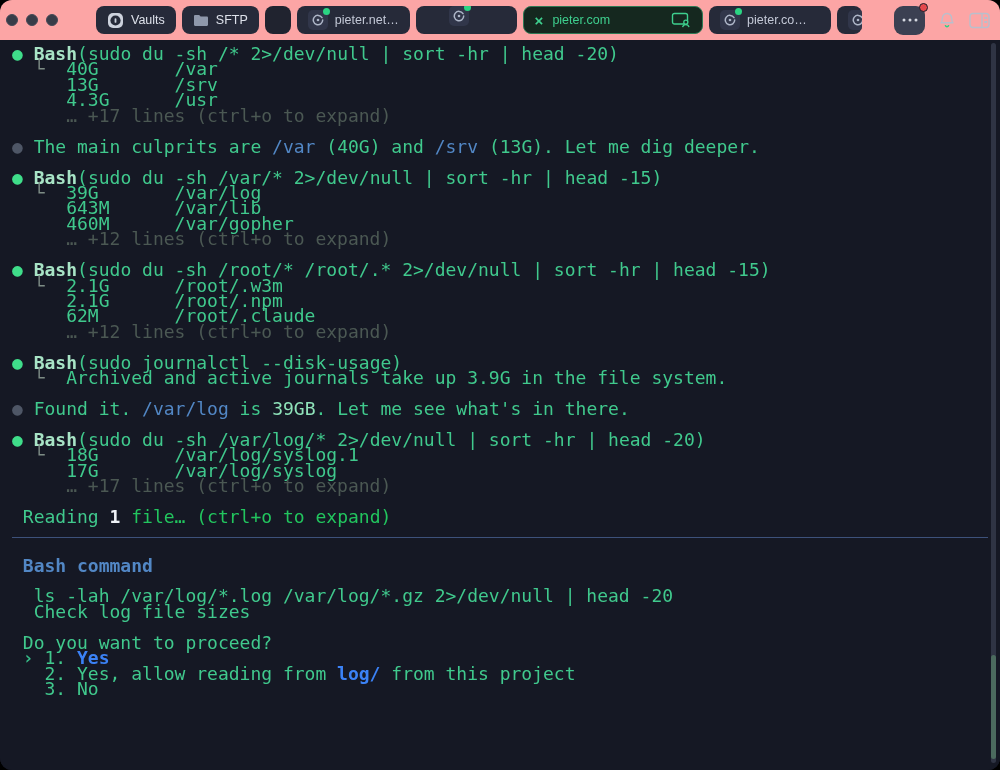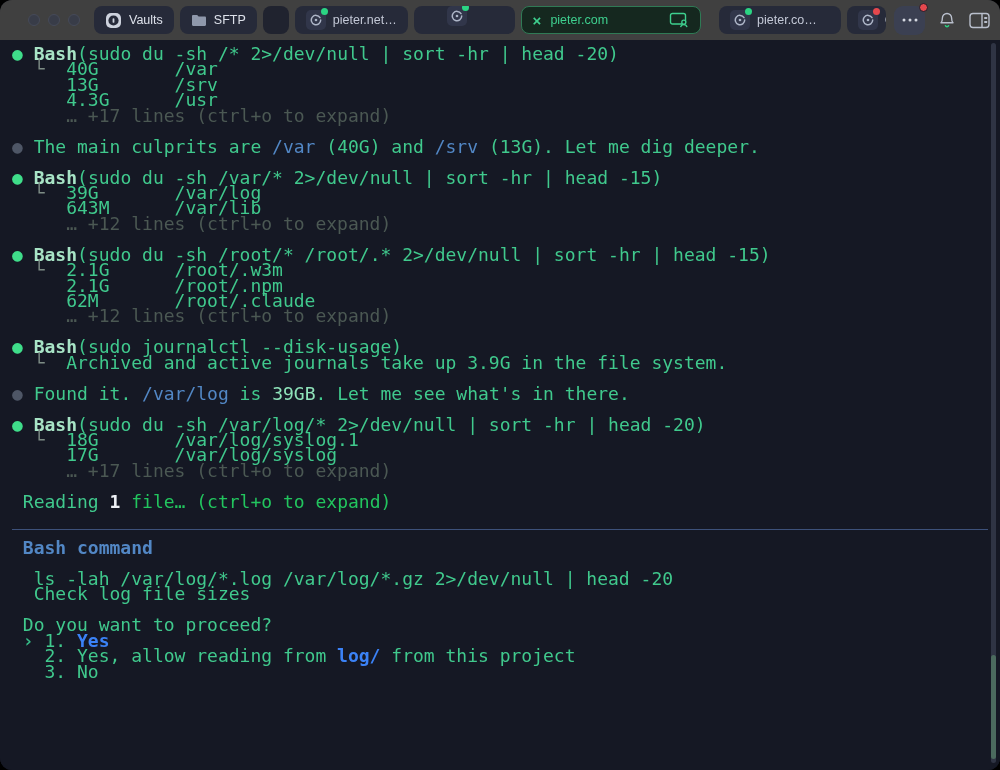--- a/index.html
+++ b/index.html
@@ -4,23 +4,24 @@
 <style>
   html,body{margin:0;padding:0;background:#000;}
   *{box-sizing:border-box;}
   #window{
     position:relative;width:1000px;height:770px;background:#151824;
     border-radius:12px;overflow:hidden;
     font-family:"DejaVu Sans Mono","Liberation Mono",monospace;
   }
   
   #titlebar{
-    position:absolute;top:0;left:0;right:0;height:40px;background:#404040;
-    display:flex;align-items:center;padding:0 10px 0 28px;
+    position:absolute;top:0;left:0;right:0;height:40px;background:#fca5a5;
+    display:flex;align-items:center;padding:0 10px 0 6px;
     font-family:"Liberation Sans","DejaVu Sans",sans-serif;
+    gap:24px;
   }
   .lights{display:flex;gap:8px;margin-right:14px;}
   .light{width:12px;height:12px;border-radius:50%;background:#383c48;border:1px solid #454a58;}
   .tabstrip{display:flex;align-items:center;gap:6px;flex:1;min-width:0;overflow:hidden;}
   .tab{
     display:flex;align-items:center;gap:7px;height:28px;padding:0 11px;
     border-radius:8px;background:#262a39;color:#dde1ea;font-size:12.5px;
     white-space:nowrap;flex-shrink:0;
   }
   .tab.dim-label{color:#c3c8d6;}
@@ -57,21 +58,21 @@
   .gb2{color:#3b82f6;font-weight:bold;}
   .d{color:#4b5853;}
   .c{color:#7d8c85;}
   .bl{color:#5287c5;}
   .blb{color:#5287c5;font-weight:bold;}
   .w{color:#22c55e;}
   .bw{color:#eef1f6;font-weight:bold;}
   .bu{color:#3fdd8a;}
   .bud{color:#4e5666;}
   .ch{color:#36bd88;font-weight:bold;}
-  #dialog{border-top:1px solid #3d517a;margin-top:20px;padding-top:10px;margin-right:-2px;}
+  #dialog{border-top:1px solid #3d517a;margin-top:12px;padding-top:20px;margin-right:-2px;}
   
   #sb-track{position:absolute;right:4px;top:43px;bottom:7px;width:5px;border-radius:3px;background:#2f3444;}
   #sb-thumb{position:absolute;right:4px;bottom:11px;width:5px;height:104px;border-radius:3px;background:#4b6a5e;}
 </style>
 </head>
 <body>
 
 <div id="window">
 
   <div id="titlebar">
@@ -132,21 +133,21 @@
         <span>pieter.com</span>
         <span class="endicon">
           <svg width="20" height="16" viewBox="0 0 20 16">
               <rect x="1.5" y="1.5" width="15" height="10.5" rx="2" fill="none" stroke="#3ecf8e" stroke-width="1.4"></rect>
               <circle cx="14.8" cy="10.2" r="2" fill="#15281f" stroke="#3ecf8e" stroke-width="1.3"></circle>
               <path d="M11.6 15.2c.4-1.7 1.6-2.6 3.2-2.6s2.8.9 3.2 2.6" fill="none" stroke="#3ecf8e" stroke-width="1.3"></path>
             </svg>
         </span>
       </div>
 
-      <div class="tab dim-label" style="padding-right:24px;margin-left:12px;">
+      <div class="tab dim-label" style="padding-right:24px;">
         <span class="icn-box">
           <svg width="12" height="12" viewBox="0 0 12 12">
               <path d="M10 3.6A4.7 4.7 0 1 0 10.7 6" fill="none" stroke="#aeb6c8" stroke-width="1.5" stroke-linecap="round"></path>
               <circle cx="6" cy="6" r="1.3" fill="#aeb6c8"></circle>
             </svg>
           <span class="statusdot green"></span>
         </span>
         <span>pieter.co…</span>
       </div>
 
@@ -194,20 +195,21 @@
         <div class="tl"><span class="c">  └  </span><span class="g">40G       /var</span></div>
         <div class="tl"><span class="g">     13G       /srv</span></div>
         <div class="tl"><span class="g">     4.3G      /usr</span></div>
         <div class="tl"><span class="d">     … +17 lines (ctrl+o to expand)</span></div>
         <div class="tl"> </div>
         <div class="tl"><span class="bud">● </span><span class="g">The main culprits are </span><span class="bl">/var</span><span class="g"> (40G) and </span><span class="bl">/srv</span><span class="g"> (13G). Let me dig deeper.</span></div>
         <div class="tl"> </div>
         <div class="tl"><span class="bu">● </span><span class="b">Bash</span><span class="g">(sudo du -sh /var/* 2&gt;/dev/null | sort -hr | head -15)</span></div>
         <div class="tl"><span class="c">  └  </span><span class="g">39G       /var/log</span></div>
         <div class="tl"><span class="g">     643M      /var/lib</span></div>
+        <div class="tl"><span class="g">     460M      /var/gopher</span></div>
         <div class="tl"><span class="d">     … +12 lines (ctrl+o to expand)</span></div>
         <div class="tl"> </div>
         <div class="tl"><span class="bu">● </span><span class="b">Bash</span><span class="g">(sudo du -sh /root/* /root/.* 2&gt;/dev/null | sort -hr | head -15)</span></div>
         <div class="tl"><span class="c">  └  </span><span class="g">2.1G      /root/.w3m</span></div>
         <div class="tl"><span class="g">     2.1G      /root/.npm</span></div>
         <div class="tl"><span class="g">     62M       /root/.claude</span></div>
         <div class="tl"><span class="d">     … +12 lines (ctrl+o to expand)</span></div>
         <div class="tl"> </div>
         <div class="tl"><span class="bu">● </span><span class="b">Bash</span><span class="g">(sudo journalctl --disk-usage)</span></div>
         <div class="tl"><span class="c">  └  </span><span class="g">Archived and active journals take up 3.9G in the file system.</span></div>

